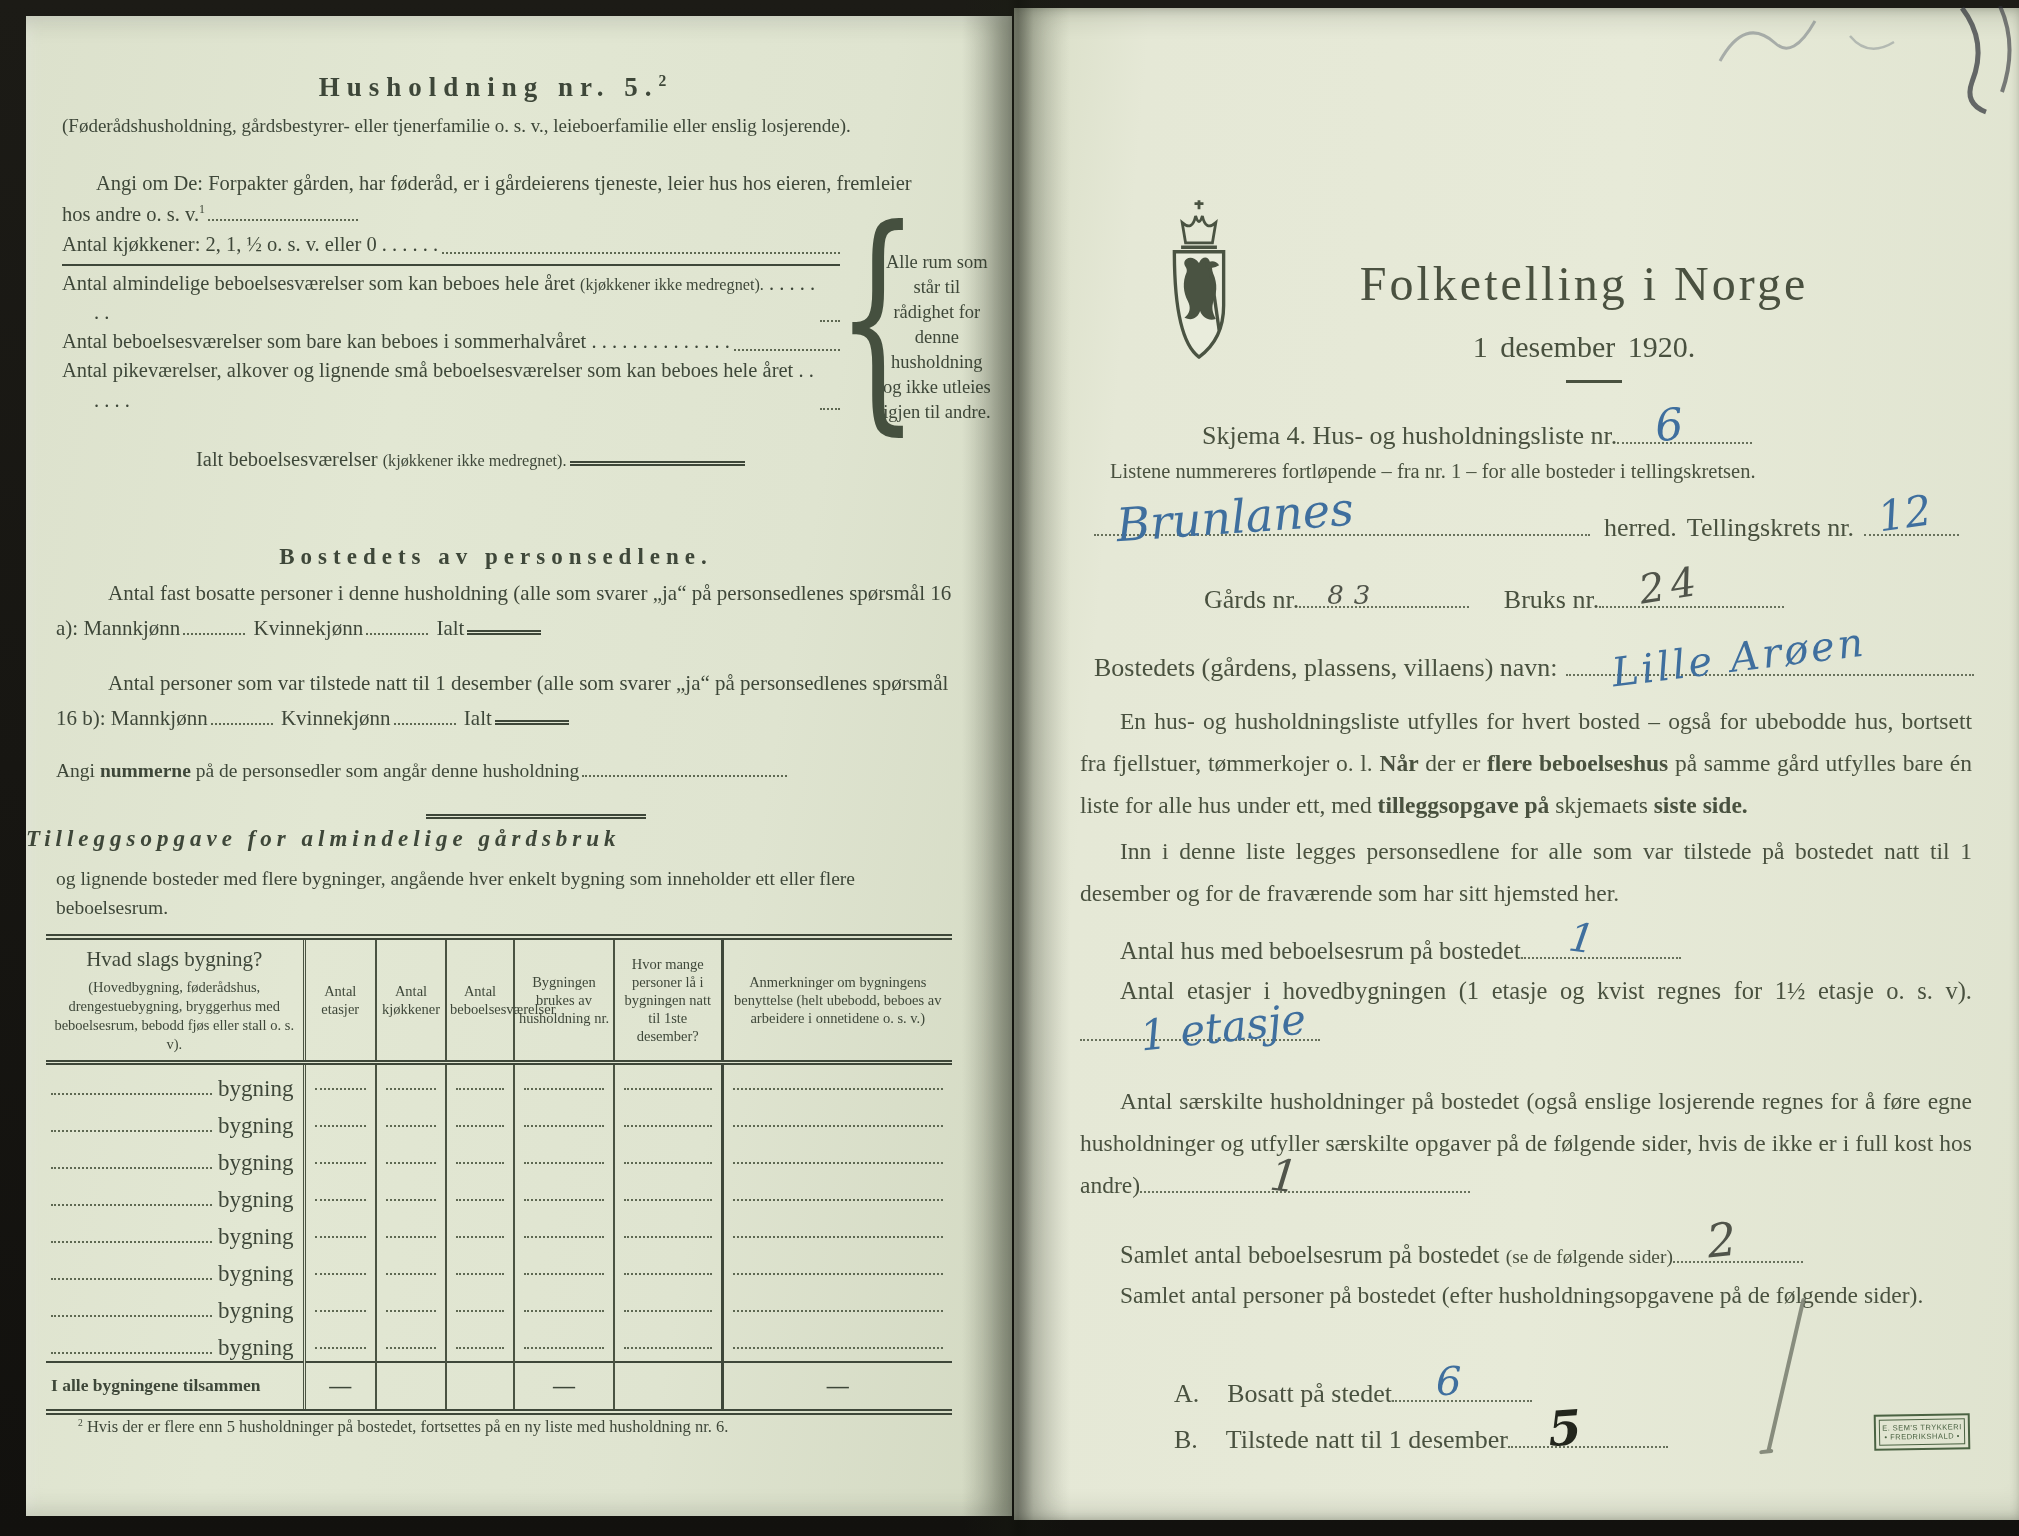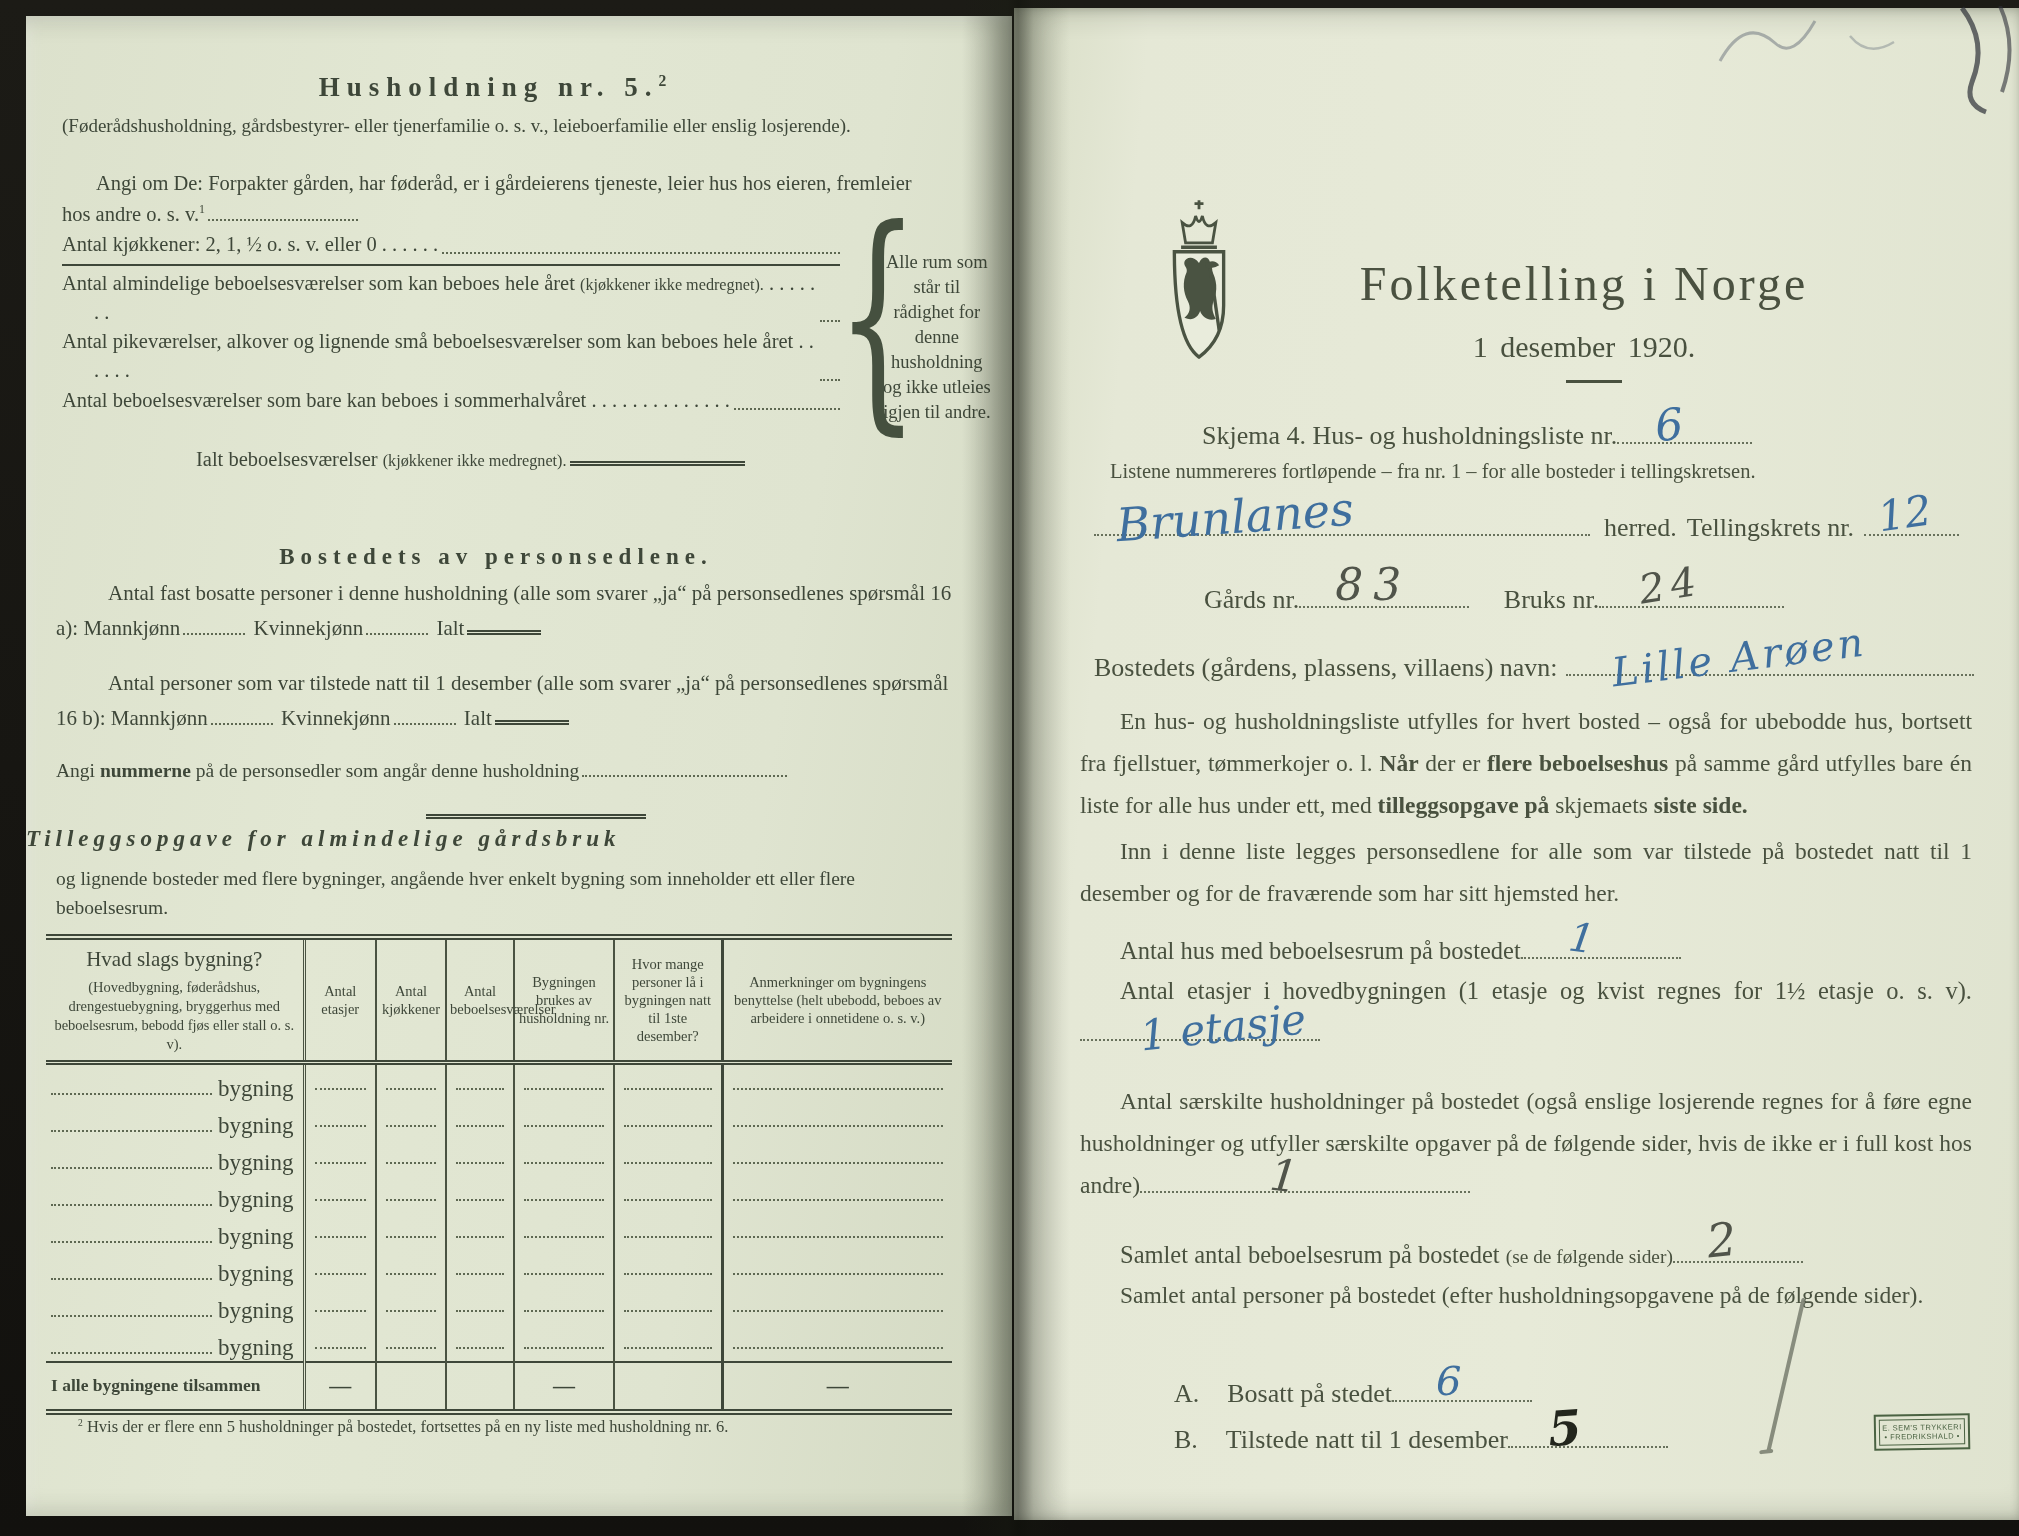--- a/index.html
+++ b/index.html
@@ -104,25 +104,25 @@
       <div class="rooms-left">
         <div class="q rule">
             <span class="q-text"><span>Antal kjøkkener: 2, 1, ½ o. s. v. eller 0  .  .  .  .  .  .</span></span>
             <span class="fill"></span>
           </div>
         <div class="q">
             <span class="q-text"><span>Antal almindelige beboelsesværelser som kan beboes hele året </span><span class="sm">(kjøkkener ikke medregnet).</span><span>  .  .  .  .  .  .  .</span></span>
             <span class="fill"></span>
           </div>
         <div class="q">
-            <span class="q-text"><span>Antal pikeværelser, alkover og lignende små beboelsesværelser som kan beboes hele året  .  .  .  .  .  .</span></span>
+            <span class="q-text"><span>Antal beboelsesværelser som bare kan beboes i sommerhalvåret  .  .  .  .  .  .  .  .  .  .  .  .  .  .</span></span>
             <span class="fill"></span>
           </div>
         <div class="q">
-            <span class="q-text"><span>Antal beboelsesværelser som bare kan beboes i sommerhalvåret  .  .  .  .  .  .  .  .  .  .  .  .  .  .</span></span>
+            <span class="q-text"><span>Antal pikeværelser, alkover og lignende små beboelsesværelser som kan beboes hele året  .  .  .  .  .  .</span></span>
             <span class="fill"></span>
           </div>
       </div>
       <div class="brace-col"></div>
       <div class="rooms-note">Alle rum som står til rådighet for denne husholdning og ikke utleies igjen til andre.</div>
     </div>
 
     <div class="ialt">
         <span><span>Ialt beboelsesværelser  </span><span class="sm">(kjøkkener ikke medregnet).</span><span class="seg-leader dbl" style="width: 175px;"></span></span>
       </div>
@@ -425,21 +425,21 @@
           <span class="val hand-blue" style="font-size:46px;left:22px;bottom:-10px;transform:rotate(-4deg);">Brunlanes</span>
         </span>
       <span style="margin:0 10px 0 14px;">herred.</span>
       <span style="margin-right:10px;">Tellingskrets nr.</span>
       <span class="wfill" style="width:95px;">
           <span class="val hand-blue" style="font-size:42px;left:14px;bottom:-4px;transform:rotate(-8deg);">12</span>
         </span>
     </div>
 
     <div class="rline" style="left:190px;top:572px;">
-      <span>Gårds nr.</span><span class="wfill" style="width:170px;"><span class="val hand-dark" style="font-size:44px;left:28px;bottom:-4px;letter-spacing:10px;margin-left:8px;">83</span></span>
+      <span>Gårds nr.</span><span class="wfill" style="width:170px;"><span class="val hand-dark" style="font-size:26px;left:28px;bottom:-4px;letter-spacing:10px;">83</span></span>
       <span style="margin-left:28px;">Bruks nr.</span><span class="wfill" style="width:185px;"><span class="val hand-dark" style="font-size:40px;left:40px;bottom:-2px;transform:rotate(-9deg);letter-spacing:6px;">24</span></span>
     </div>
 
     <div class="rline rflex" style="left:80px;top:640px;width:880px;">
       <span>Bostedets (gårdens, plassens, villaens) navn:</span>
       <span class="wfill" style="flex:1;margin-left:8px;">
           <span class="val hand-blue" style="font-size:40px;left:45px;bottom:-6px;transform:rotate(-7deg);letter-spacing:3px;">Lille Arøen</span>
         </span>
     </div>
 

